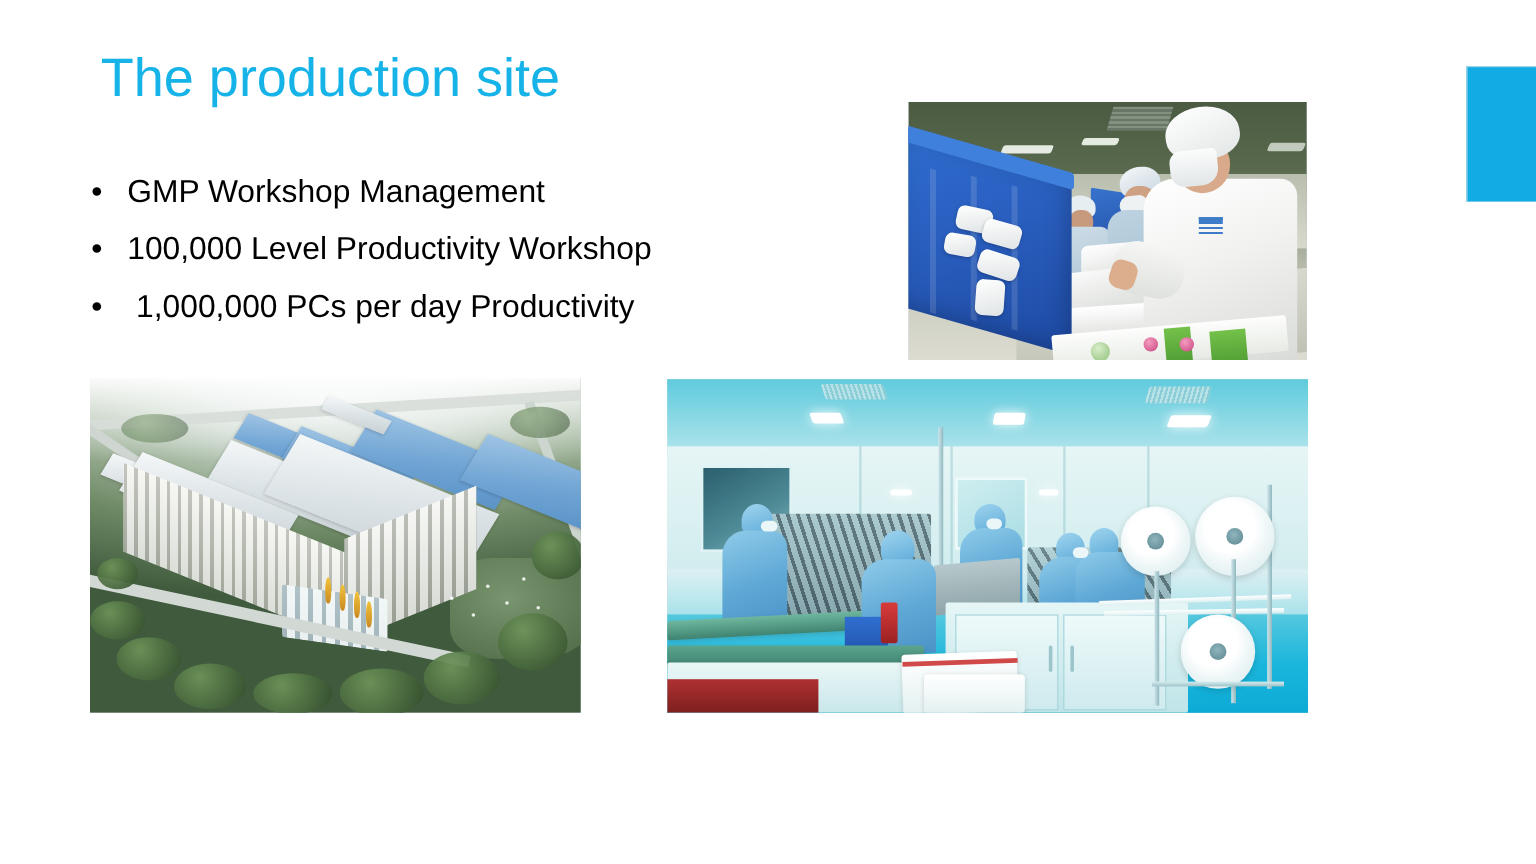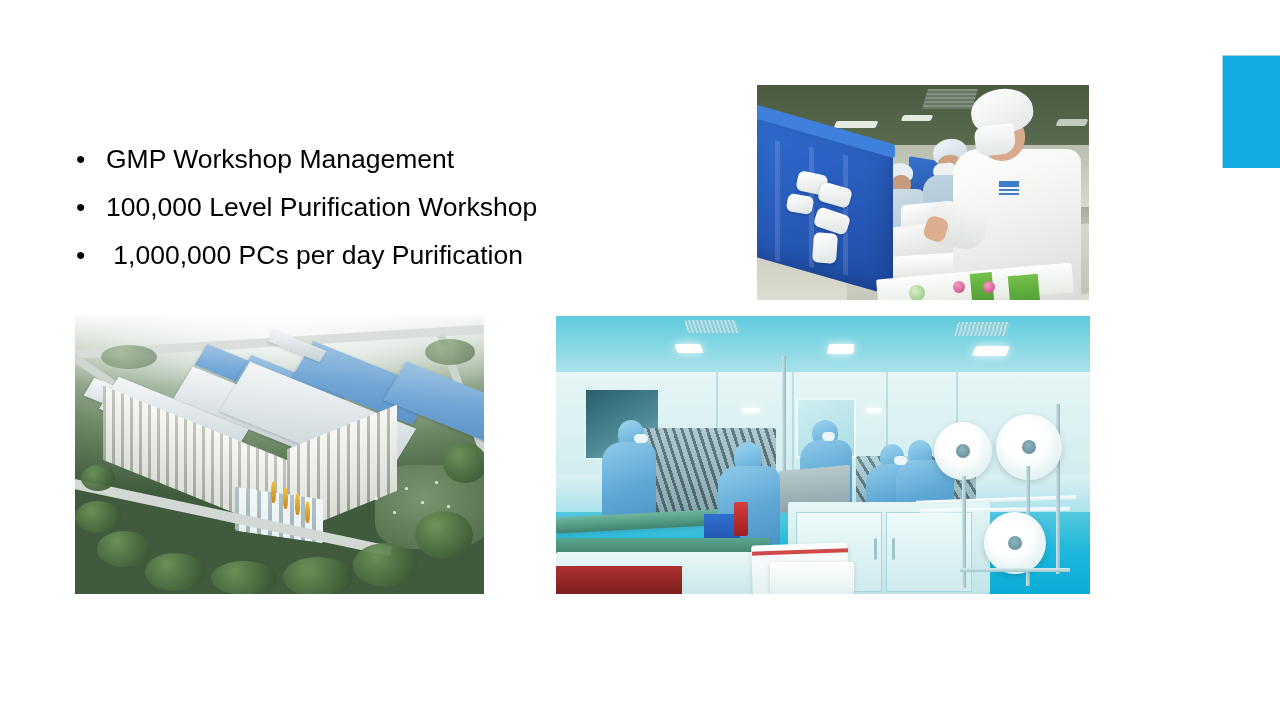--- a/index.html
+++ b/index.html
@@ -560,33 +560,34 @@
   #photo-cleanroom .redcan {
     left: 178px; top: 186px; width: 14px; height: 34px;
     background: linear-gradient(180deg,#d83c3c,#9c2121); border-radius: 2px;
   }
 </style>
 </head>
 <body>
 
 <div id="slide">
 
+  <div id="slide-title">The production site</div>
 
   <ul id="bullet-list">
     <li class="bullet-item">
       <span class="bullet-marker">•</span>
       <span class="bullet-text">GMP Workshop Management</span>
     </li>
     <li class="bullet-item">
       <span class="bullet-marker">•</span>
-      <span class="bullet-text">100,000 Level Purification Workshop</span>
+      <span class="bullet-text">100,000 Level Productivity Workshop</span>
     </li>
     <li class="bullet-item">
       <span class="bullet-marker">•</span>
-      <span class="bullet-text"> 1,000,000 PCs per day Purification</span>
+      <span class="bullet-text"> 1,000,000 PCs per day Productivity</span>
     </li>
   </ul>
 
   <div id="accent-rect"></div>
 
   <div id="photo-workers" class="photo">
     <div class="scene">
       <div class="layer bg"></div>
       <div class="layer vent"></div>
       <div class="layer striplight sl1"></div>

